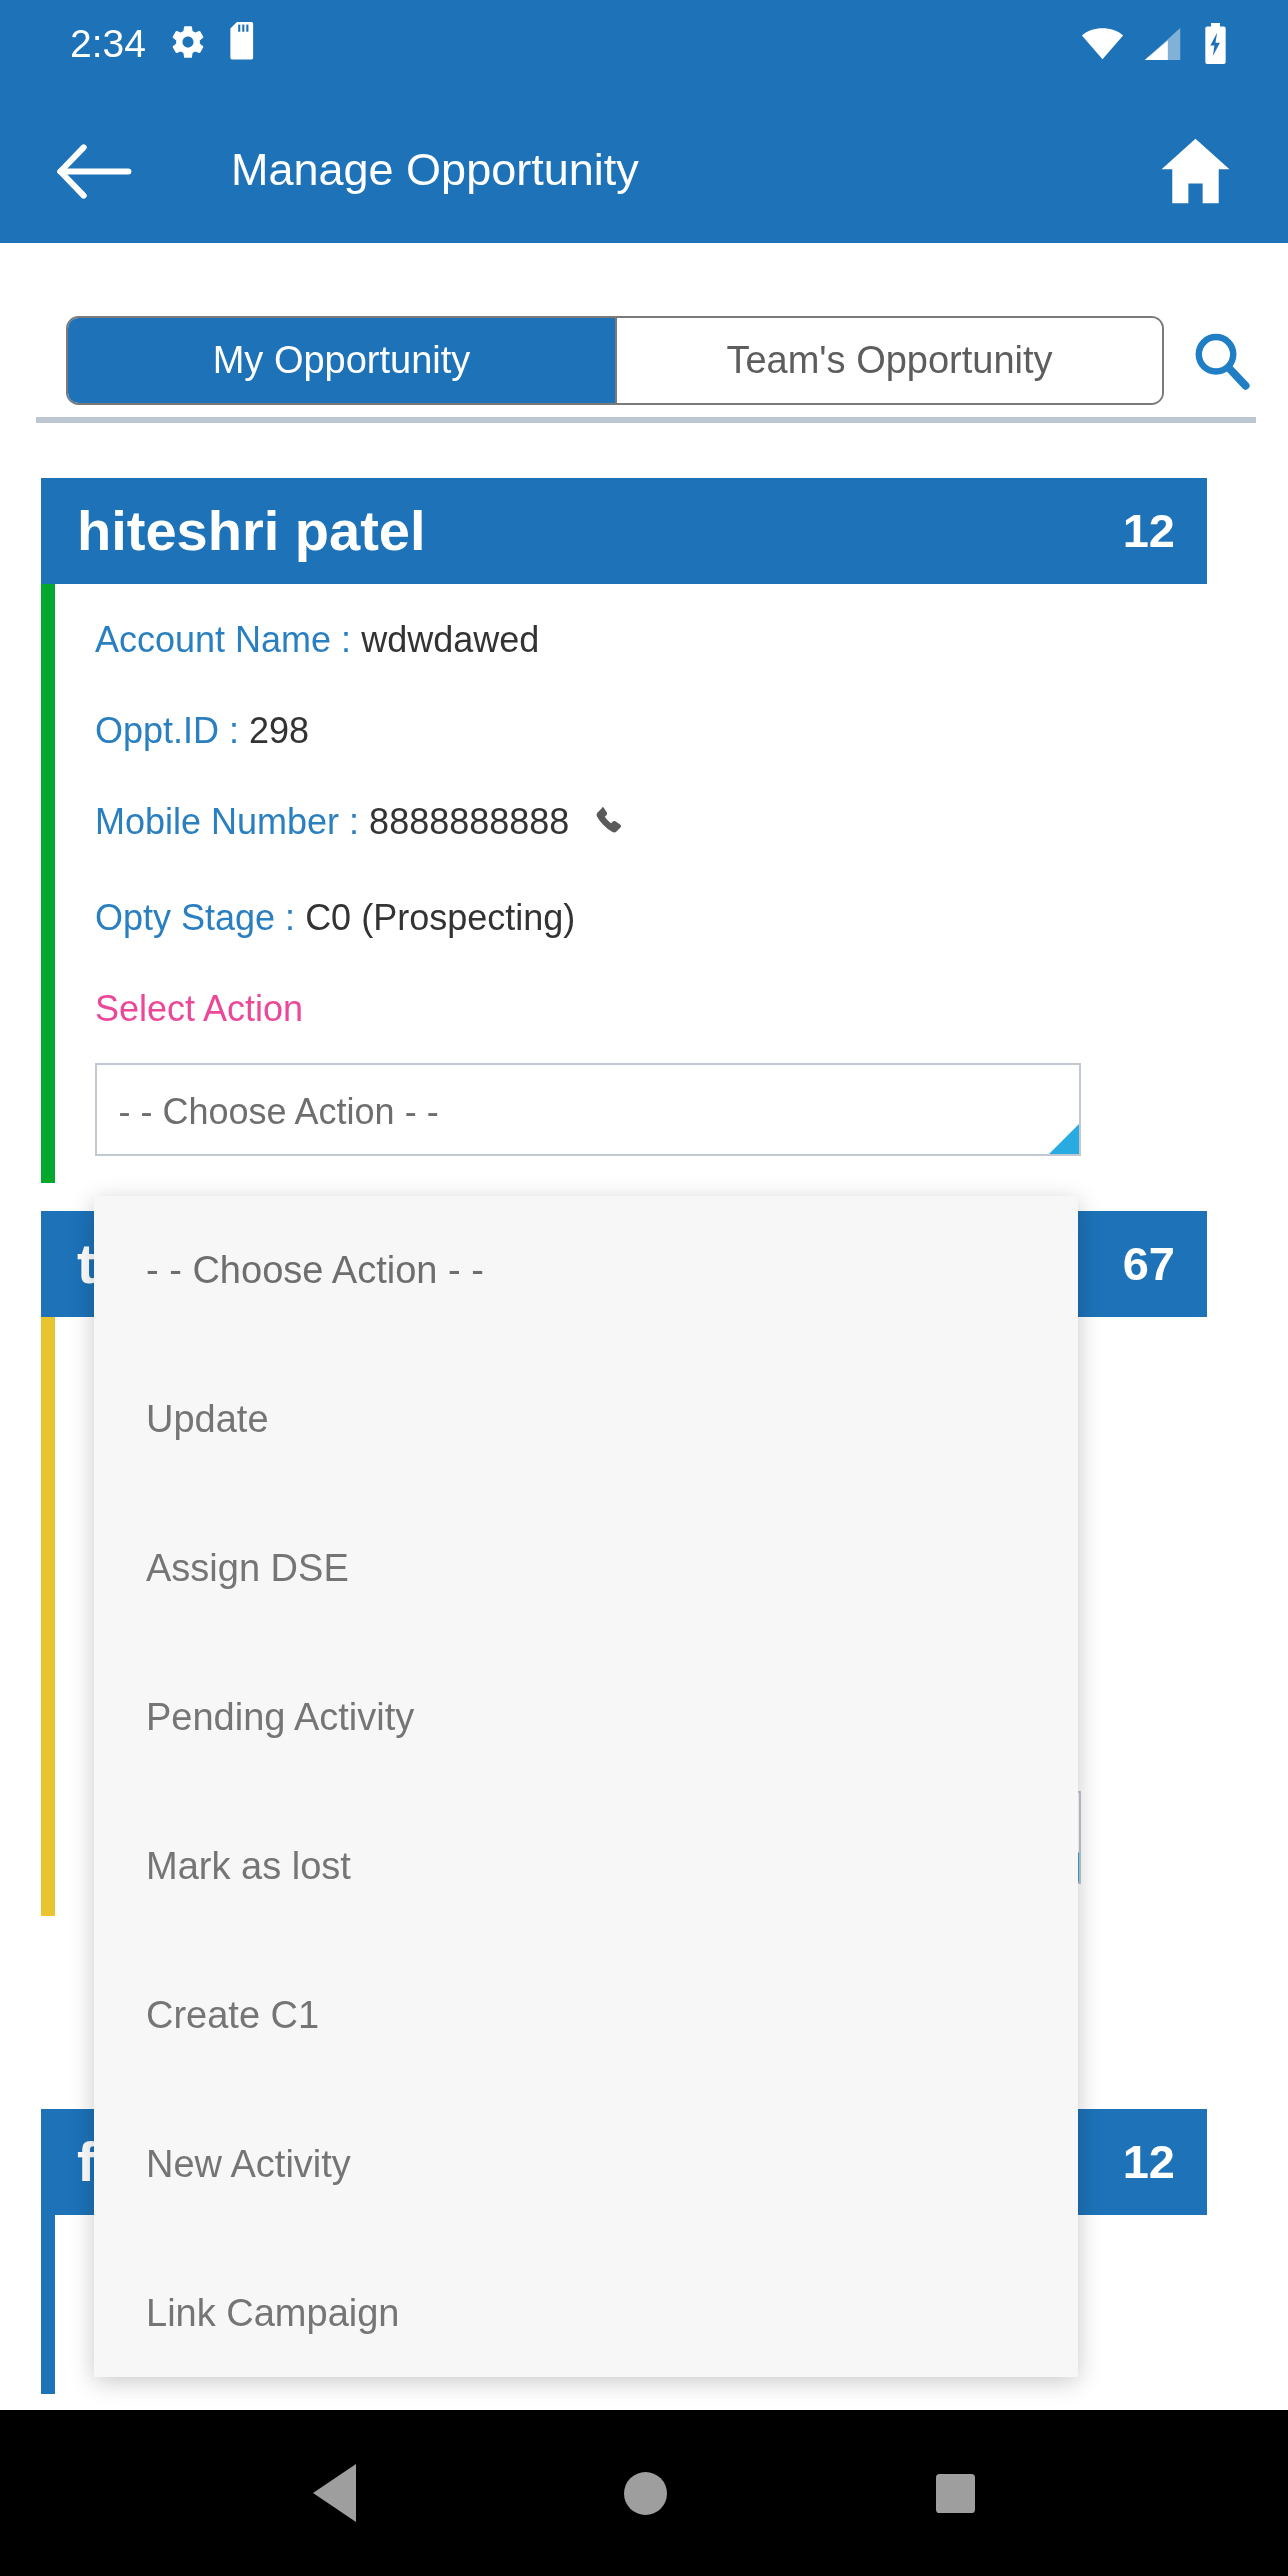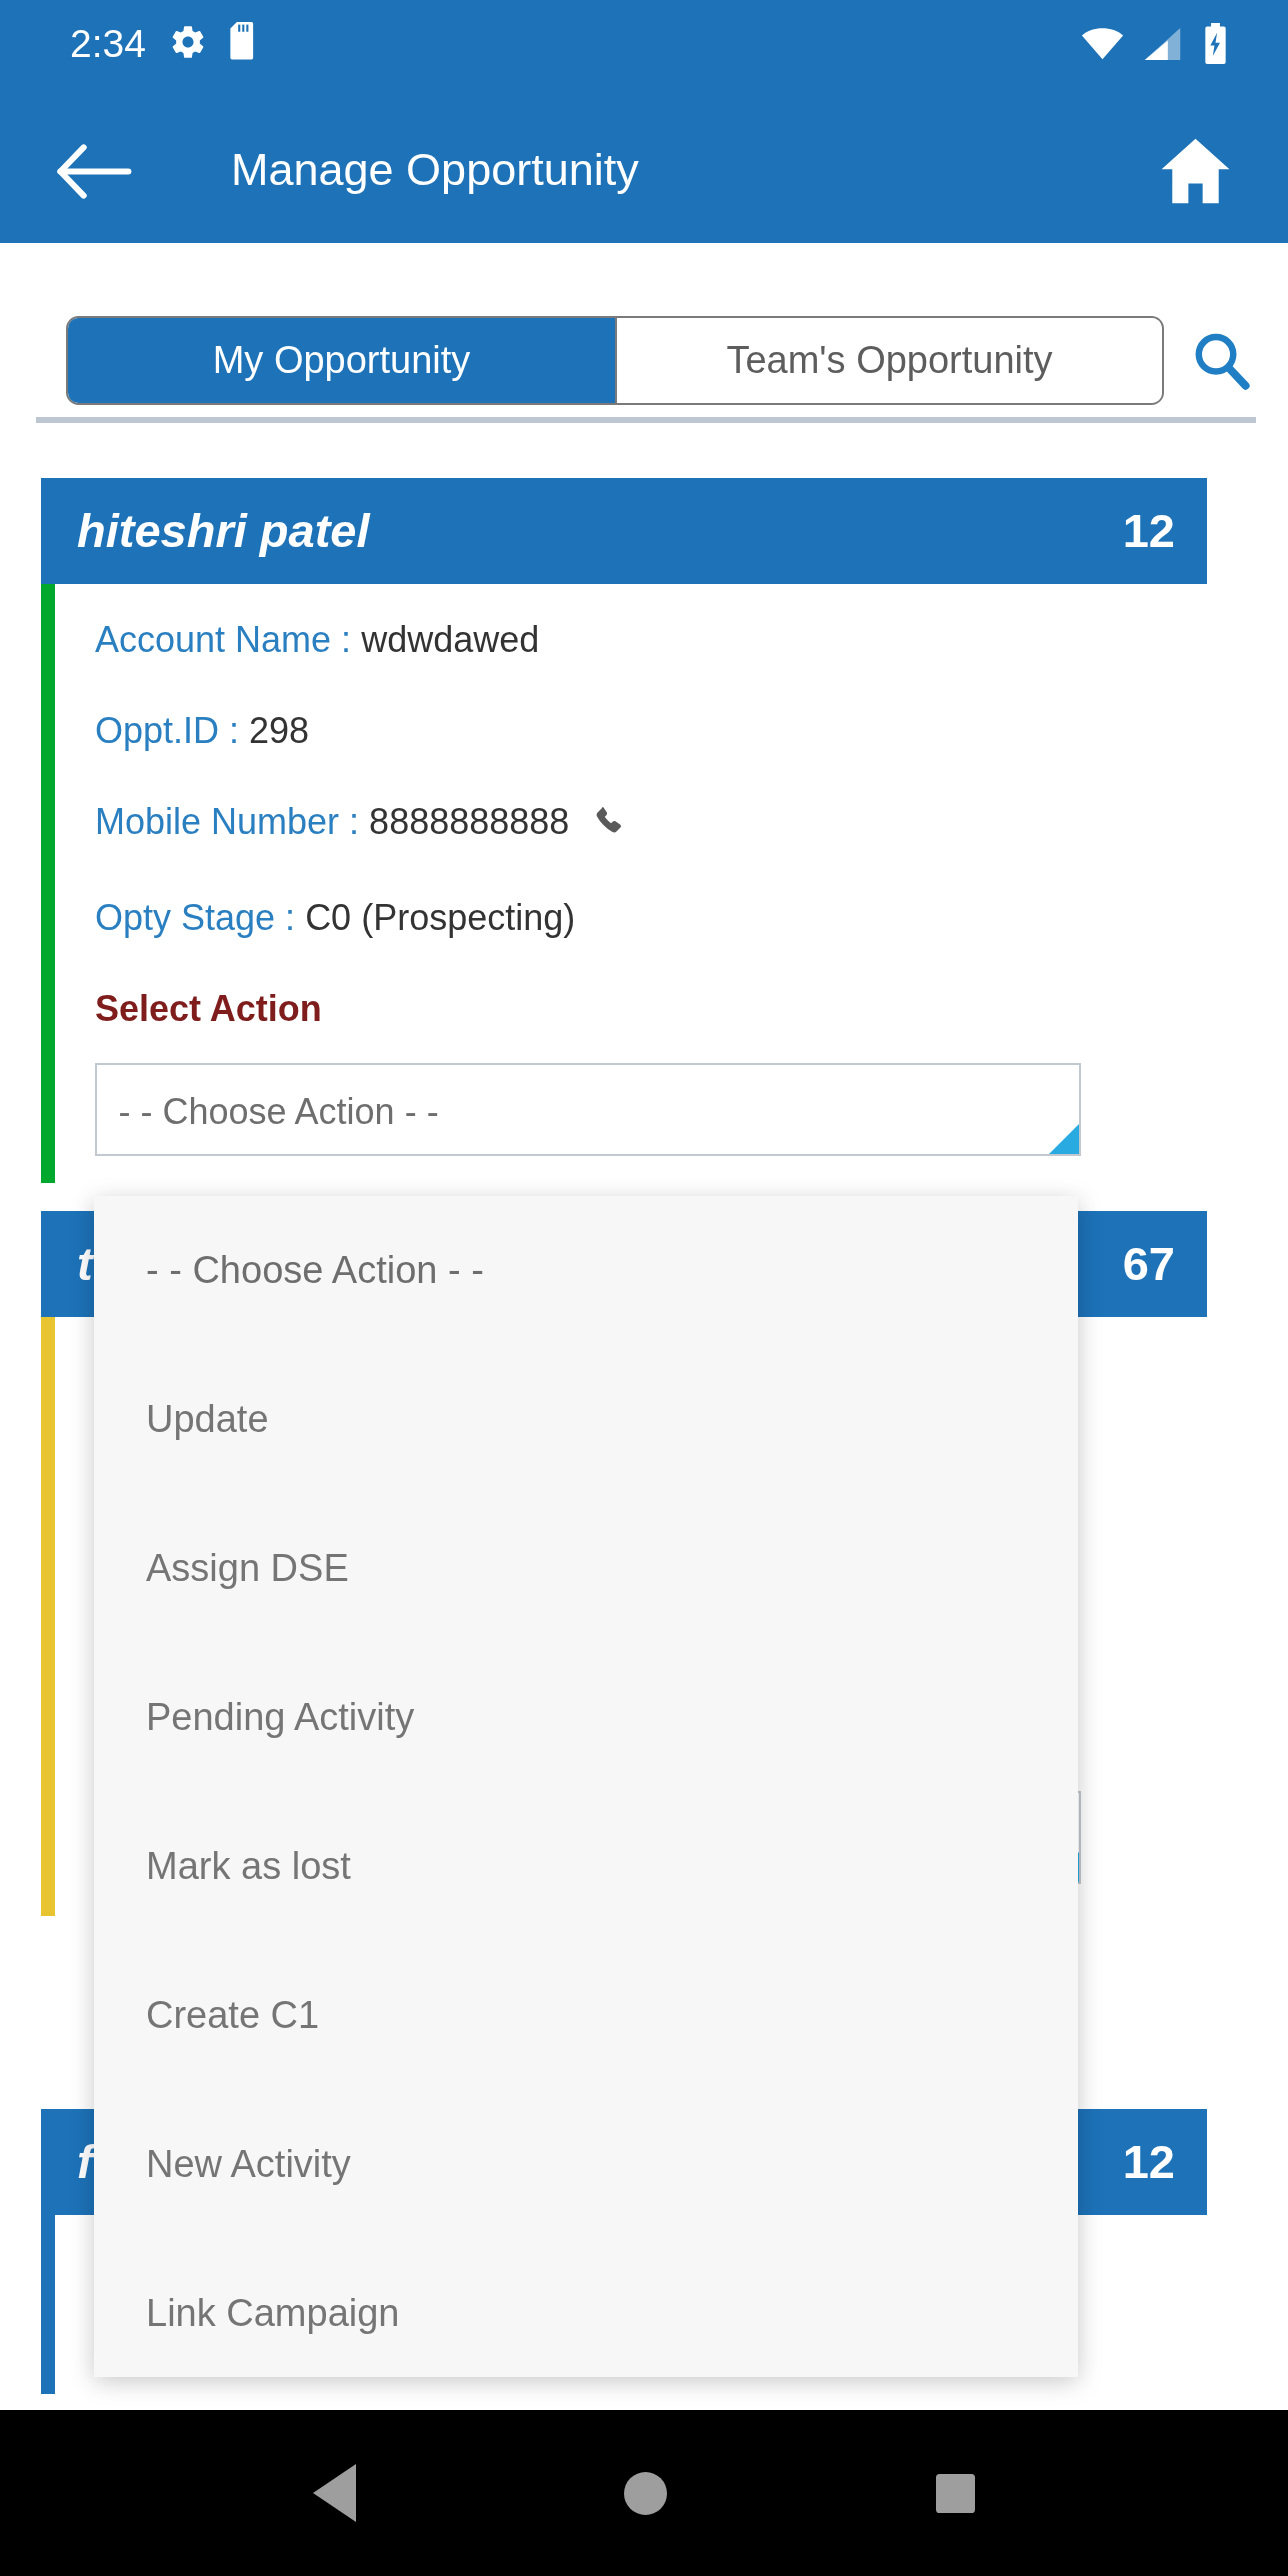--- a/index.html
+++ b/index.html
@@ -53,32 +53,32 @@
 
   
   #cards{ position:absolute; left:0; top:435px; width:1288px; height:1962px; background:#ffffff; }
 
   .card{ position:absolute; left:41px; width:1166px; }
   .card-head{
     height:106px; background:#1d72b8; color:#fff;
     display:flex; align-items:center; justify-content:space-between;
     padding:0 32px 0 36px;
   }
-  .card-title{ font-size:47px; line-height:54px; font-weight:bold; white-space:nowrap;font-style:italic; }
+  .card-title{ font-size:56px; line-height:54px; font-weight:bold; white-space:nowrap; }
   .card-count{ font-size:47px; line-height:54px; font-weight:bold; }
   .card-body{ position:relative; background:#ffffff; padding:0 0 0 0; }
   .accent{ position:absolute; left:0; top:0; width:14.3px; height:100%; }
   .rows{ padding:32px 0 27px 54px; }
   .row{ font-size:36px; line-height:48px; margin-bottom:43px; white-space:nowrap; }
   .row:last-child{ margin-bottom:0; }
   .lbl{ color:#2a7fc1; }
   .val{ color:#333333; }
   .phone-ico{ display:inline-block; vertical-align:-5.4px; margin-left:12.5px; }
   .select-action{
-    font-size:36px; line-height:48px; color:#7f1d1d; font-weight:bold;
+    font-size:36px; line-height:48px; color:#ec4899; font-weight:normal;
     margin-bottom:30px;
   }
   .spinner-box{
     position:relative; width:986px; height:93px; background:#ffffff;
     border:2.7px solid #c2c8cf;
   }
   .spinner-box .tri{
     position:absolute; right:0; bottom:0; width:0; height:0;
     border-left:30px solid transparent; border-bottom:30px solid #29abe2;
   }

